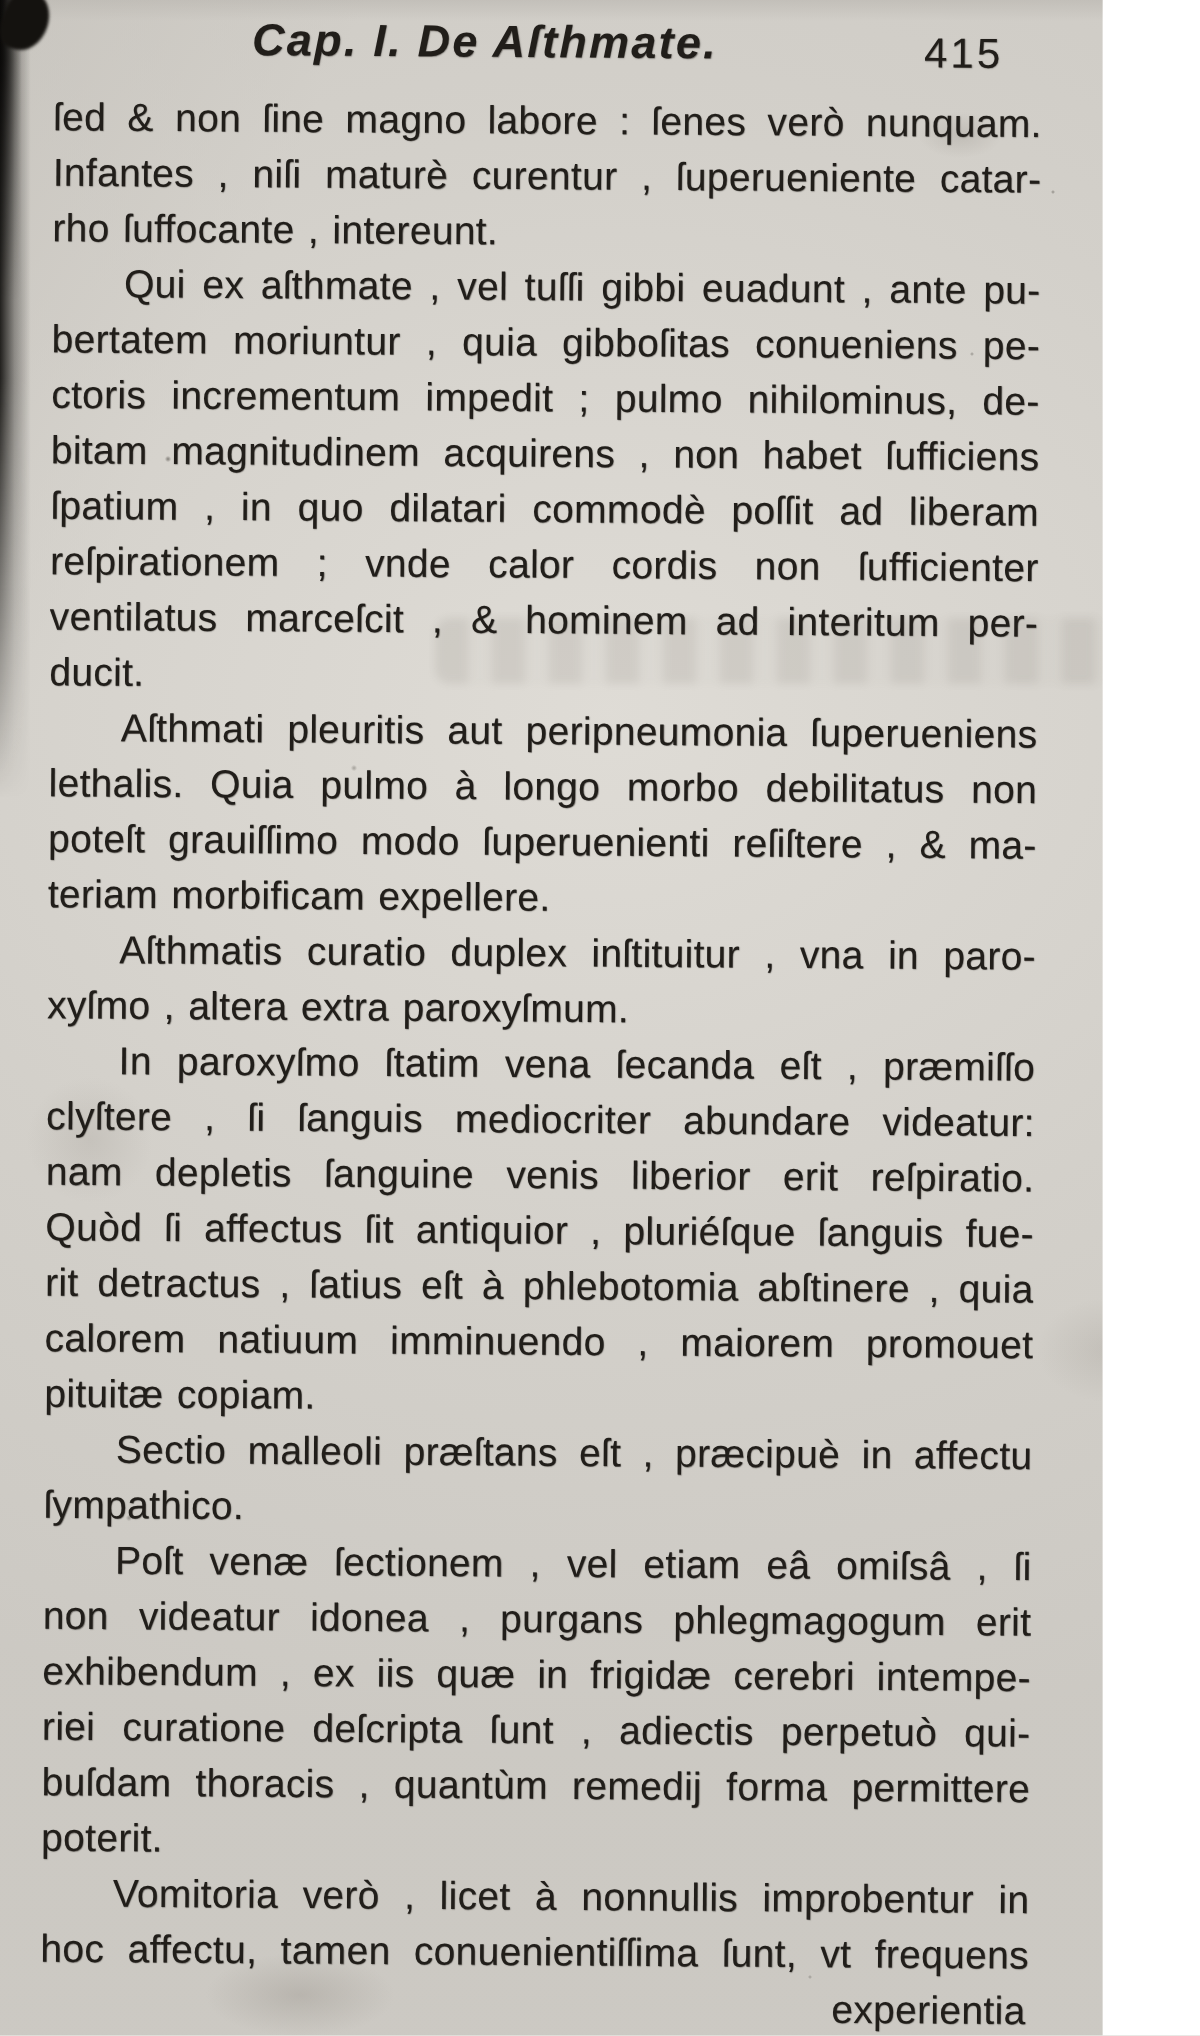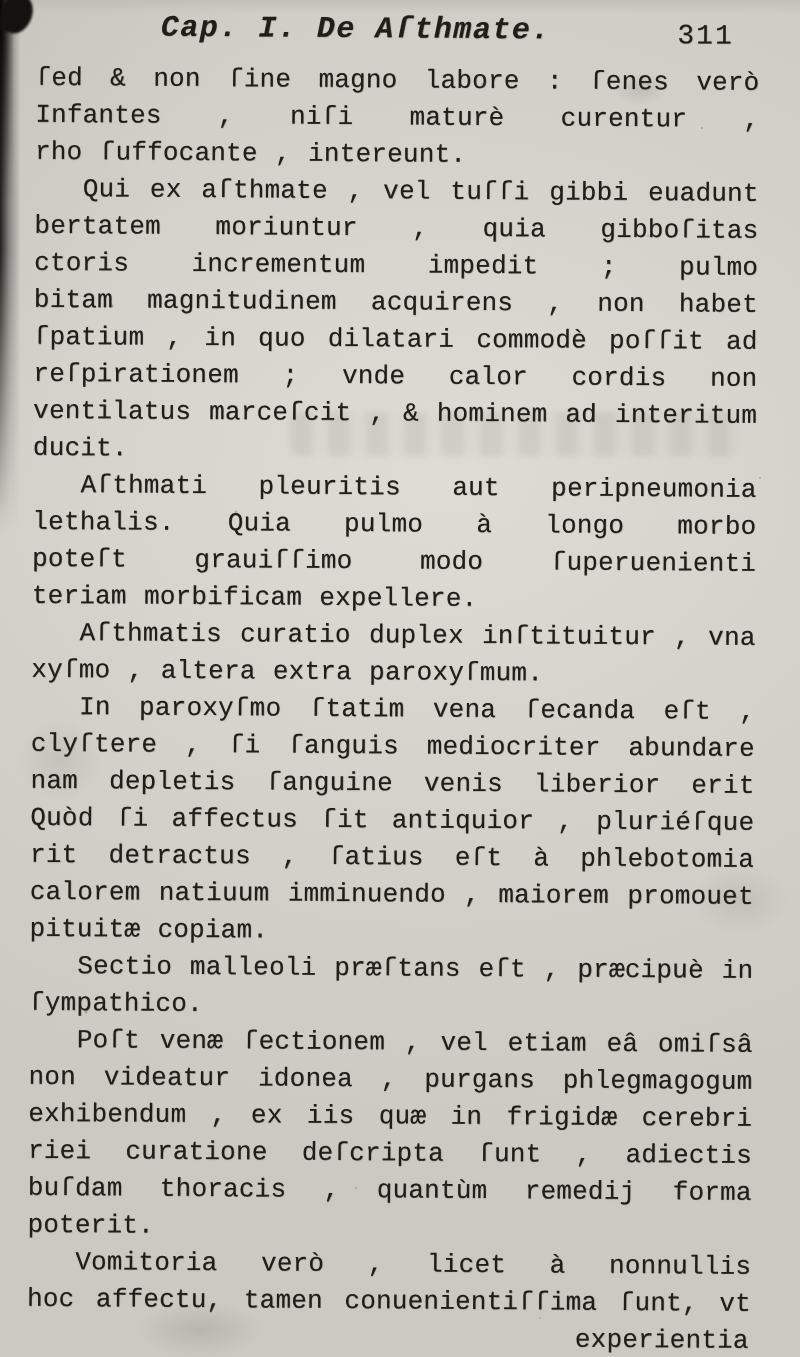--- a/index.html
+++ b/index.html
@@ -1,28 +1,28 @@
 <!DOCTYPE html>
 <html><head>
 <meta charset="utf-8">
 <style>
   html, body { margin: 0; padding: 0; }
   body { width: 800px; height: 1357px; overflow: hidden; }
 
   .page {
     position: relative;
-    width: 800px;
+    width: 735px;
     height: 1357px;
     background-color: #d3d0ca;
     background-image:
       radial-gradient(ellipse 900px 700px at 55% 35%, rgba(224,221,215,0.9) 0%, rgba(211,208,202,0.4) 55%, rgba(198,195,189,0.55) 100%),
       linear-gradient(115deg, rgba(176,172,165,0.35) 0%, rgba(211,208,202,0) 18%),
       linear-gradient(to bottom, rgba(120,115,108,0.28) 0px, rgba(120,115,108,0) 14px);
     overflow: hidden;
-    font-family: Liberation Mono, monospace;
+    font-family: Liberation Sans, sans-serif;
   }
 
   
   .speckles {
     position: absolute; inset: 0; pointer-events: none;
     background-image:
       radial-gradient(3px 3px at 112px 306px, rgba(60,56,50,0.55), transparent 70%),
       radial-gradient(2px 2px at 702px 128px, rgba(60,56,50,0.45), transparent 70%),
       radial-gradient(2px 2px at 648px 236px, rgba(60,56,50,0.4), transparent 70%),
       radial-gradient(3px 3px at 236px 512px, rgba(60,56,50,0.35), transparent 70%),
@@ -105,21 +105,21 @@
 <div class="page">
   <div class="speckles"></div>
   <div class="gutter-shadow"></div>
   <div class="gutter-shadow-top"></div>
   <div class="corner-blob"></div>
   <div class="bleed-smudge"></div>
 
   <div class="content">
     <div class="header">
       <span class="running-title">Cap. I. De Aſthmate.</span>
-      <span class="page-number">311</span>
+      <span class="page-number">415</span>
     </div>
 
     <div class="body-text" id="body-text">
         <div class="line justify">ſed &amp; non ſine magno labore : ſenes verò nunquam.</div>
         <div class="line justify">Infantes , niſi maturè curentur , ſuperueniente catar-</div>
         <div class="line left">rho ſuffocante , intereunt.</div>
         <div class="line justify indent">Qui ex aſthmate , vel tuſſi gibbi euadunt , ante pu-</div>
         <div class="line justify">bertatem moriuntur , quia gibboſitas conueniens pe-</div>
         <div class="line justify">ctoris incrementum impedit ; pulmo nihilominus, de-</div>
         <div class="line justify">bitam magnitudinem acquirens , non habet ſufficiens</div>

